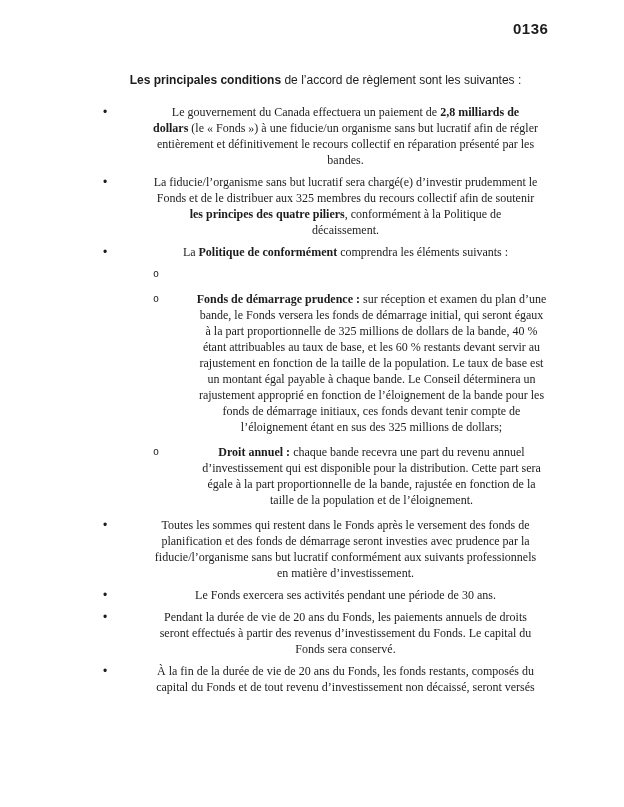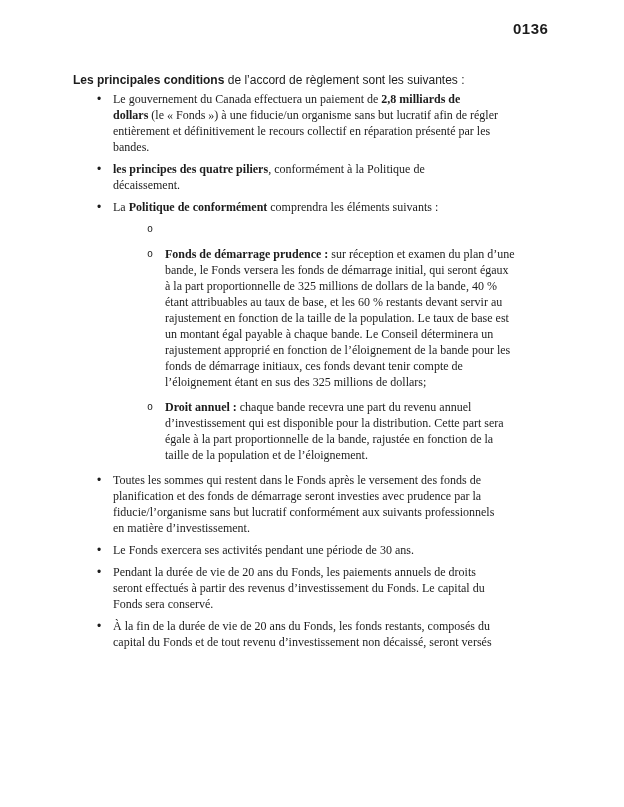--- a/index.html
+++ b/index.html
@@ -1,15 +1,15 @@
 <!DOCTYPE html>
 <html><head>
 <meta charset="utf-8">
 <style>
-  * { margin: 0; padding: 0; box-sizing: border-box; }
+  * { margin: 0; padding: 0; box-sizing: border-box; text-align: center; }
   html, body { background: #ffffff; }
   body {
     width: 624px;
     height: 807px;
     position: relative;
     font-family: "Liberation Sans", sans-serif;
     color: #1c1c1c;
     overflow: hidden;
   }
   .page-number {
@@ -21,21 +21,21 @@
     letter-spacing: 0.5px;
   }
   .content {
     position: absolute;
     left: 73px;
     top: 72px;
     width: 505px;
     font-size: 12px;
     line-height: 16px;
   }
-  .intro { margin-bottom: 3px; }
+  .intro { margin-bottom: 16px; }
   .intro b { font-weight: bold; }
   .item { display: flex; margin-bottom: 6px; }
   .lvl1 { padding-left: 24px; }
   .lvl2 { padding-left: 74px; margin-bottom: 9px; }
   .marker { flex: 0 0 16px; }
   .lvl1 .marker { font-size: 12px; }
   .lvl2 .marker {
     flex: 0 0 18px;
     font-family: "DejaVu Sans Mono", monospace;
     font-size: 10px;
@@ -55,21 +55,23 @@
   <div>
       <div class="item lvl1">
         <span class="marker">•</span>
         <span class="text"><span>Le gouvernement du Canada effectuera un paiement de </span><b>2,8 milliards de
 dollars</b><span> (le « Fonds ») à une fiducie/un organisme sans but lucratif afin de régler
 entièrement et définitivement le recours collectif en réparation présenté par les
 bandes.</span></span>
       </div>
       <div class="item lvl1">
         <span class="marker">•</span>
-        <span class="text"><b>les principes des quatre piliers</b><span>, conformément à la Politique de
+        <span class="text"><span>La fiducie/l’organisme sans but lucratif sera chargé(e) d’investir prudemment le
+Fonds et de le distribuer aux 325 membres du recours collectif afin de soutenir
+</span><b>les principes des quatre piliers</b><span>, conformément à la Politique de
 décaissement.</span></span>
       </div>
       <div class="item lvl1">
         <span class="marker">•</span>
         <span class="text"><span>La </span><b>Politique de conformément</b><span> comprendra les éléments suivants :</span></span>
       </div>
       <div class="item lvl2">
         <span class="marker">o</span>
       </div>
       <div class="item lvl2">

